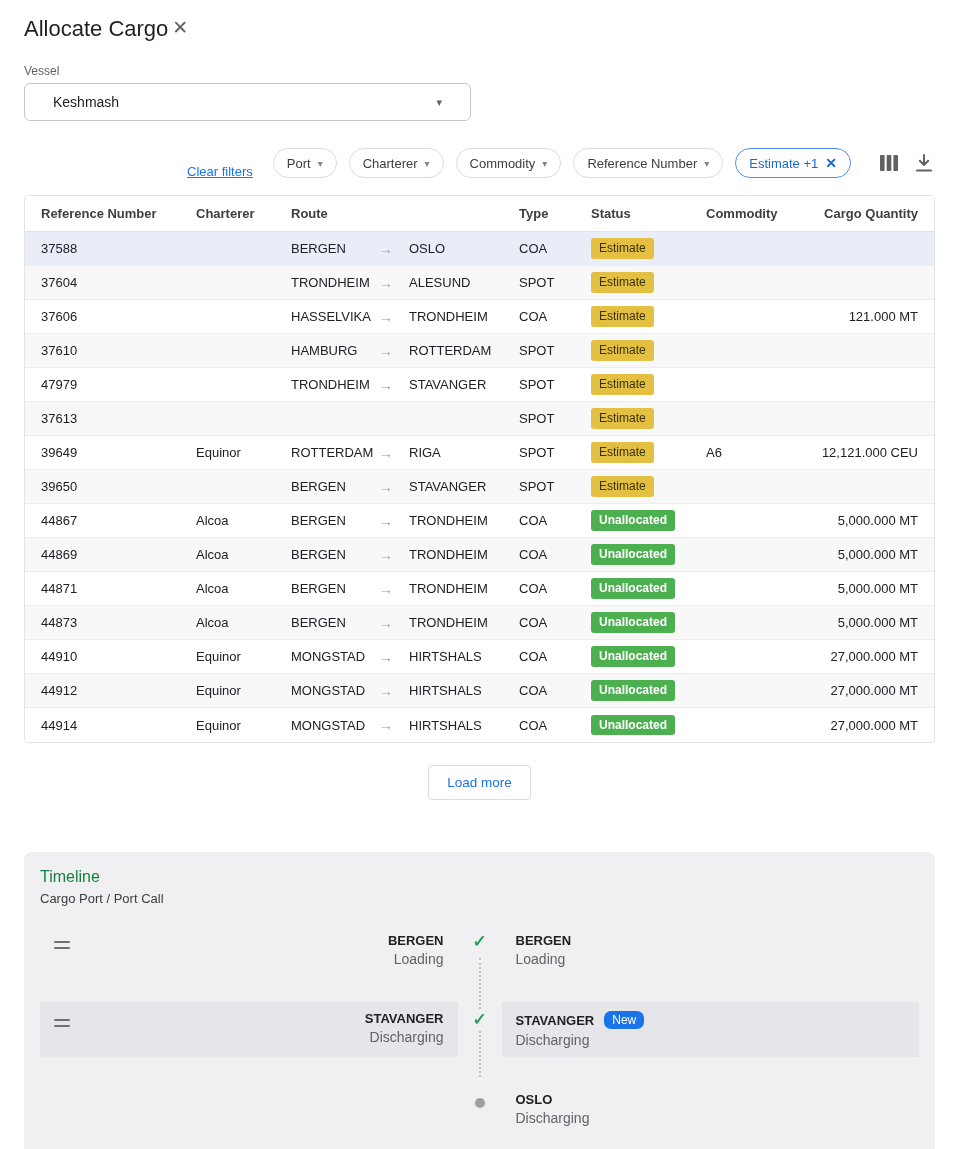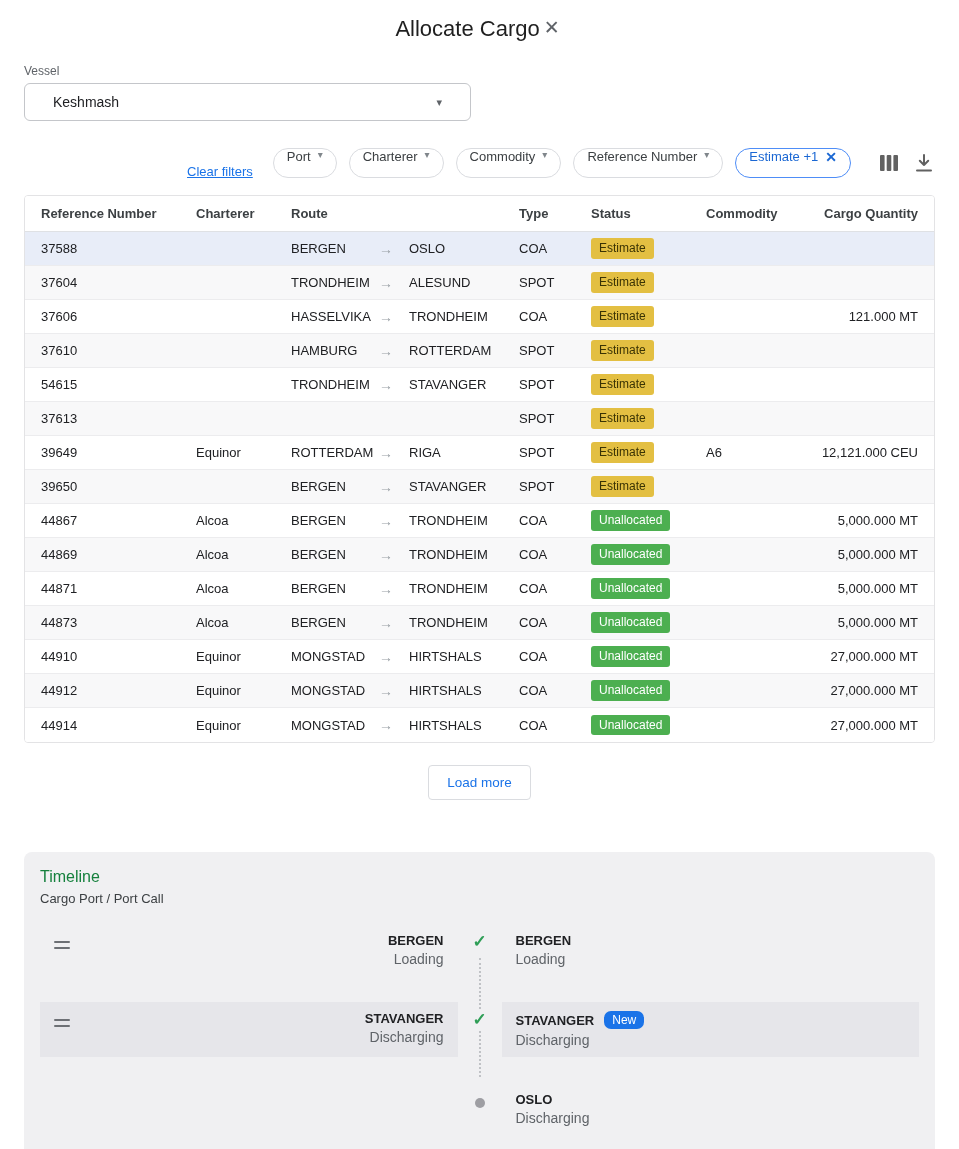--- a/index.html
+++ b/index.html
@@ -3,39 +3,39 @@
 <meta charset="utf-8">
 <style>
   * { margin:0; padding:0; box-sizing:border-box; }
   body {
     width: 959px; min-height: 1149px; background:#ffffff;
     font-family: "Liberation Sans", sans-serif; color:#202124;
   }
   .dialog { padding: 14px 24px 12px 24px; }
 
   
-  .dlg-header { display:flex; justify-content:center; align-items:flex-start; }
+  .dlg-header { display:flex; justify-content:flex-start; align-items:flex-start; }
   .dlg-title { font-size:22px; font-weight:400; color:#1f1f1f; padding-top:2px; }
   .close-btn { border:none; background:none; font-size:19px; color:#5f6368; cursor:pointer; padding:4px; line-height:1; }
 
   
   .vessel-wrap { margin-top:22px; }
   .vessel-label { font-size:12px; color:#5f6368; margin-bottom:5px; }
   .vessel-select {
     width:447px; height:38px; border:1px solid #c4c6ca; border-radius:6px;
     display:flex; align-items:center; justify-content:space-between;
     padding:0 28px; font-size:14px; color:#202124; cursor:pointer; background:#fff;
   }
   .caret { font-size:11px; color:#5f6368; }
 
   
   .filter-row { display:flex; justify-content:flex-end; align-items:center; gap:12px; margin-top:26px; }
   .clear-filters { font-size:13px; color:#1a73e8; text-decoration:underline; background:none; border:none; cursor:pointer; margin-right:8px;margin-top:17px; }
   .chip {
-    display:flex; align-items:flex-start; gap:7px; height:30px; padding:0 13px;
+    display:flex; align-items:center; gap:7px; height:30px; padding:0 13px;
     border:1px solid #dadce0; border-radius:16px; background:#fff; cursor:pointer;
     font-size:13px; color:#3c4043;
   }
   .chip .caret { font-size:10px; color:#80868b; }
   .chip.active { border:1.5px solid #4e8df7; color:#1a67d3; }
   .chip.active .chip-x { color:#1a67d3; font-size:14px; font-weight:700; cursor:pointer; }
   .icon-btn { background:none; border:none; cursor:pointer; padding:2px; display:flex; align-items:center; }
   .icon-btn.first { margin-left:14px; }
 
   
@@ -49,21 +49,21 @@
   .tr { height:34px; font-size:13px; color:#202124; border-bottom:1px solid #ececee; cursor:pointer; background:#fff; }
   .tr:nth-child(odd) { background:#f8f8f9; }
   .tr:last-child { border-bottom:none; }
   .tr.selected { background:#e8edf8; }
   .c-qty { text-align:right; }
   .c-route { display:flex; align-items:center; }
   .route-from { width:88px; }
   .route-arrow { width:30px; color:#9aa0a6; font-size:14px; }
   .badge { display:inline-block; font-size:12px; padding:3px 8px; border-radius:3px; line-height:1.2; }
   .badge-estimate { background:#e3bf42; color:#3a3304; }
-  .badge-unallocated { background:#4caf50; color:#ffffff; }
+  .badge-unallocated { background:#4caf50; color:#ffffff;font-weight:bold; }
 
   
   .load-more-wrap { display:flex; justify-content:center; margin-top:22px; }
   .load-more { background:#fff; border:1px solid #dadce0; border-radius:4px; color:#1a73e8; font-size:13.5px; padding:9px 18px; cursor:pointer; font-family:"Liberation Sans", sans-serif; }
 
   
   .timeline { margin-top:52px; background:#f0f0f2; border-radius:8px; padding:16px 16px 26px 16px; }
   .tl-title { font-size:16px; color:#15803d; }
   .tl-subtitle { font-size:13px; color:#3c4043; margin-top:5px; }
   .tl-rows { position:relative; margin-top:18px; }
@@ -202,21 +202,21 @@
         <span class="route-arrow">→</span>
         <span>ROTTERDAM</span>
       </div>
       <div>SPOT</div>
       <div><span class="badge badge-estimate">Estimate</span></div>
       <div></div>
       <div class="c-qty"></div>
     </div>
 
     <div class="tr">
-      <div>54615</div>
+      <div>47979</div>
       <div></div>
       <div class="c-route">
         <span class="route-from">TRONDHEIM</span>
         <span class="route-arrow">→</span>
         <span>STAVANGER</span>
       </div>
       <div>SPOT</div>
       <div><span class="badge badge-estimate">Estimate</span></div>
       <div></div>
       <div class="c-qty"></div>

